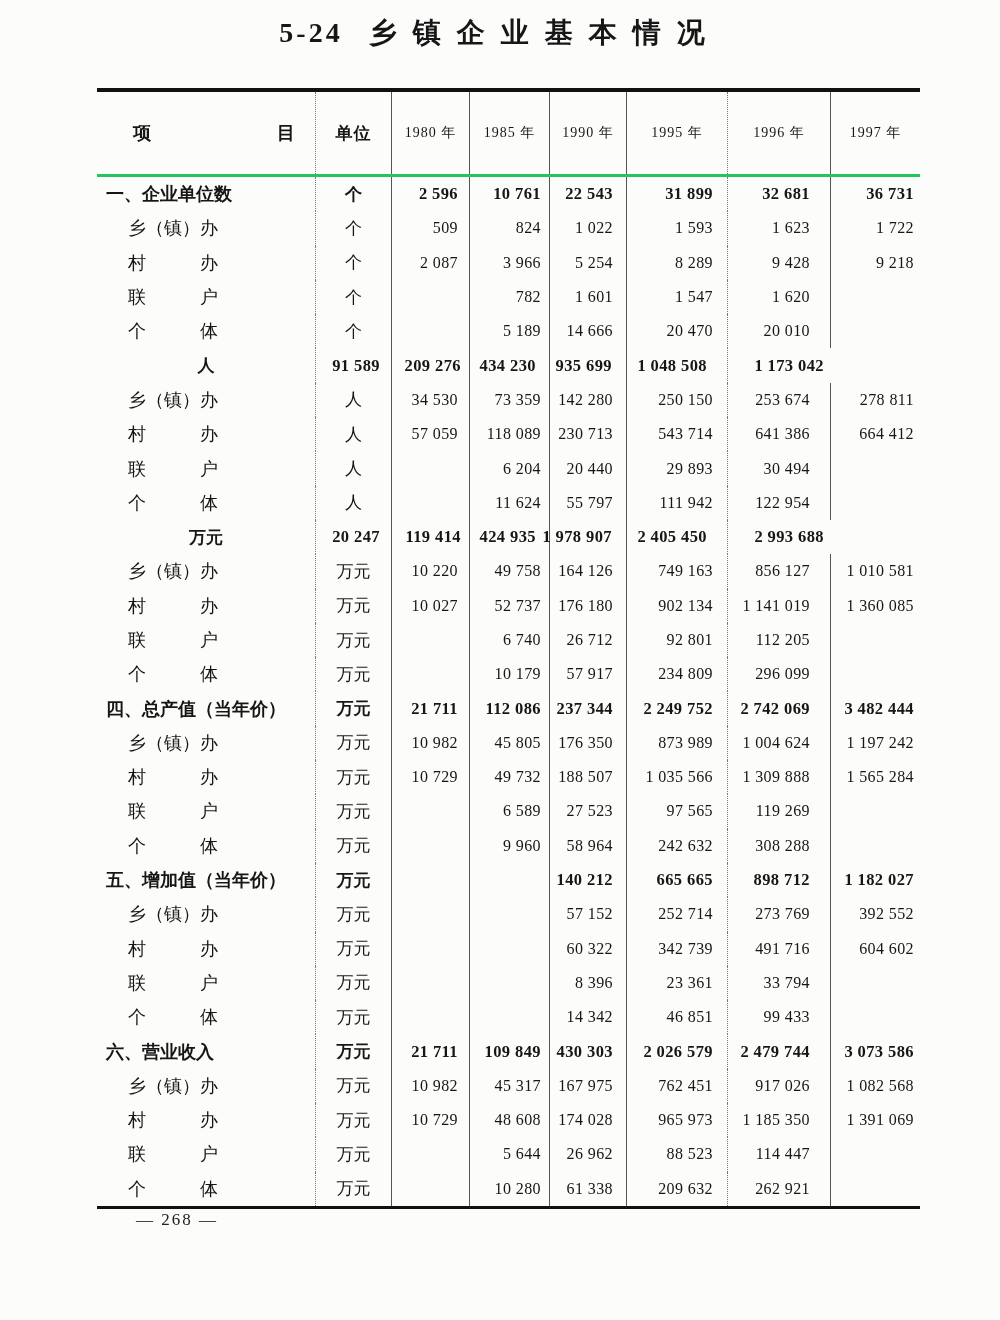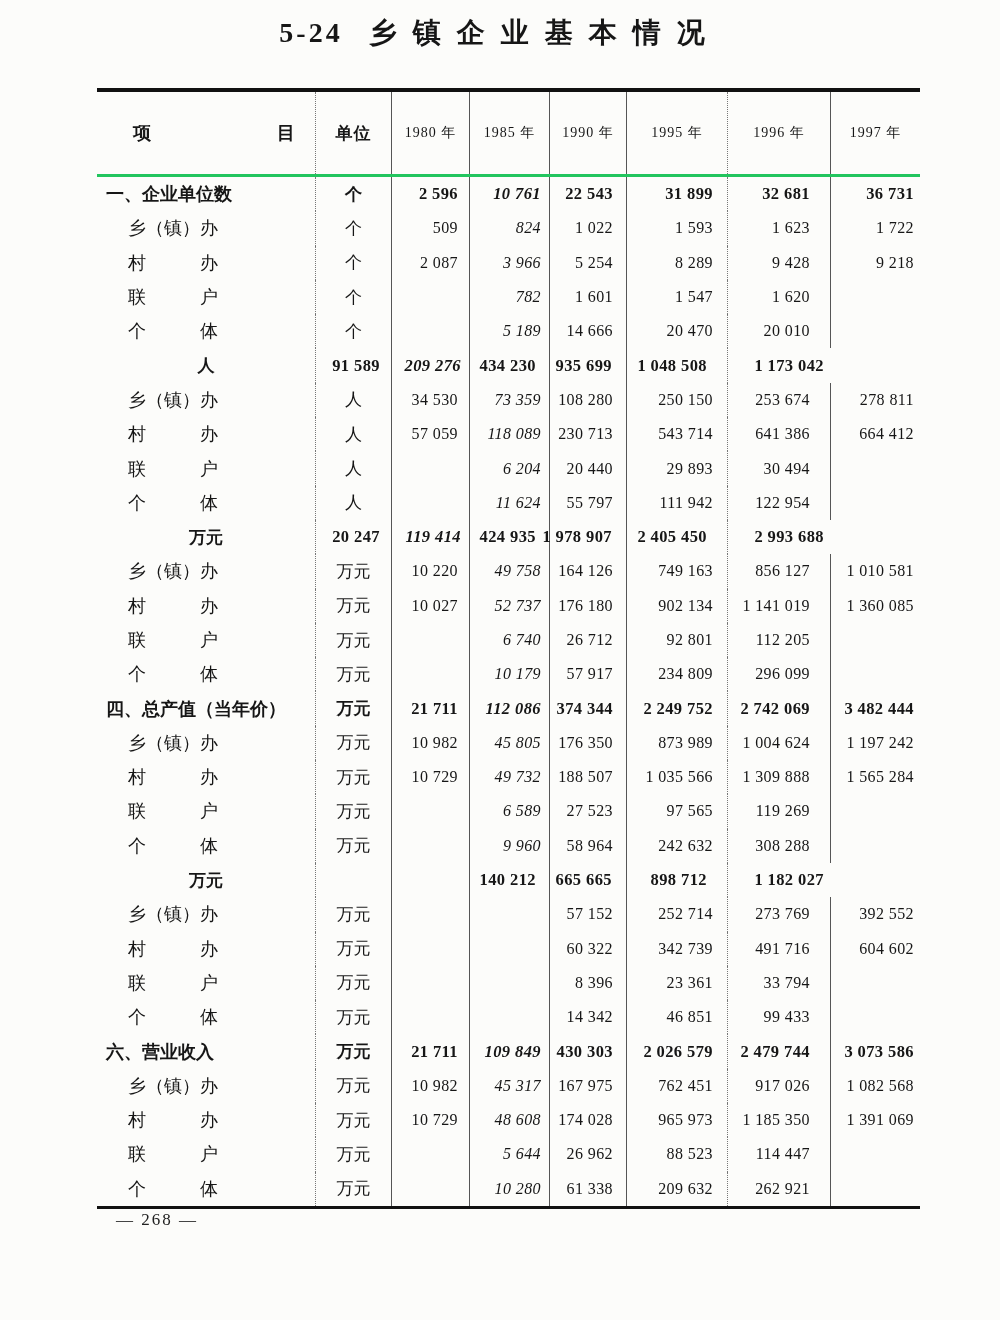--- a/index.html
+++ b/index.html
@@ -39,32 +39,32 @@
 
   .thead .cell{justify-content:center;font-size:14px;letter-spacing:1px;}
   .thead .c-item{justify-content:flex-start;padding-left:36px;font-size:18px;letter-spacing:0;}
   .thead .c-unit{font-size:17px;font-weight:600;letter-spacing:1px;}
 
   .c-item{padding-left:9px;font-size:18px;font-weight:700;}
   .c-item.indent{padding-left:31px;font-weight:400;}
   .c-unit{justify-content:center;font-size:17px;}
   .c-val{justify-content:flex-end;font-size:16px;letter-spacing:.4px;}
   .c-val.col0{padding-right:11px;}
-  .c-val.col1{padding-right:8px;font-style:italic;}
+  .c-val.col1{padding-right:8px;}
   .c-val.col2{padding-right:13px;}
   .c-val.col3{padding-right:14px;}
   .c-val.col4{padding-right:20px;}
   .c-val.col5{padding-right:6px;}
   .section .c-unit,.section .c-val{font-weight:700;}
   .section .c-val{font-size:16.5px;}
 
   .brace-cell{position:relative;}
 
   .footer{
-    position:absolute;left:116px;top:1210px;
+    position:absolute;left:136px;top:1210px;
     font-size:17px;letter-spacing:2px;color:#222;
   }
 </style>
 </head>
 <body>
 
 <div class="page">
 
   <div class="title">
     <span class="num">5-24</span><span class="cn">乡镇企业基本情况</span>
@@ -139,21 +139,21 @@
           <div class="cell c-val col2">434 230</div>
           <div class="cell c-val col3">935 699</div>
           <div class="cell c-val col4">1 048 508</div>
           <div class="cell c-val col5">1 173 042</div>
         </div>
         <div class="trow">
           <div class="cell c-item indent">乡（镇）办</div>
           <div class="cell c-unit">人</div>
           <div class="cell c-val col0">34 530</div>
           <div class="cell c-val col1">73 359</div>
-          <div class="cell c-val col2">108 280</div>
+          <div class="cell c-val col2">142 280</div>
           <div class="cell c-val col3">250 150</div>
           <div class="cell c-val col4">253 674</div>
           <div class="cell c-val col5">278 811</div>
         </div>
         <div class="trow">
           <div class="cell c-item indent">村　　　办</div>
           <div class="cell c-unit">人</div>
           <div class="cell c-val col0">57 059</div>
           <div class="cell c-val col1">118 089</div>
           <div class="cell c-val col2">230 713</div>
@@ -228,21 +228,21 @@
           <div class="cell c-val col2">57 917</div>
           <div class="cell c-val col3">234 809</div>
           <div class="cell c-val col4">296 099</div>
           <div class="cell c-val col5"></div>
         </div>
         <div class="trow section">
           <div class="cell c-item">四、总产值（当年价）</div>
           <div class="cell c-unit">万元</div>
           <div class="cell c-val col0">21 711</div>
           <div class="cell c-val col1">112 086</div>
-          <div class="cell c-val col2">374 344</div>
+          <div class="cell c-val col2">237 344</div>
           <div class="cell c-val col3">2 249 752</div>
           <div class="cell c-val col4">2 742 069</div>
           <div class="cell c-val col5">3 482 444</div>
         </div>
         <div class="trow">
           <div class="cell c-item indent">乡（镇）办</div>
           <div class="cell c-unit">万元</div>
           <div class="cell c-val col0">10 982</div>
           <div class="cell c-val col1">45 805</div>
           <div class="cell c-val col2">176 350</div>
@@ -274,20 +274,21 @@
           <div class="cell c-item indent">个　　　体</div>
           <div class="cell c-unit">万元</div>
           <div class="cell c-val col0"></div>
           <div class="cell c-val col1">9 960</div>
           <div class="cell c-val col2">58 964</div>
           <div class="cell c-val col3">242 632</div>
           <div class="cell c-val col4">308 288</div>
           <div class="cell c-val col5"></div>
         </div>
         <div class="trow section">
+          <div class="cell c-item">五、增加值（当年价）</div>
           <div class="cell c-unit">万元</div>
           <div class="cell c-val col0"></div>
           <div class="cell c-val col1"></div>
           <div class="cell c-val col2">140 212</div>
           <div class="cell c-val col3">665 665</div>
           <div class="cell c-val col4">898 712</div>
           <div class="cell c-val col5">1 182 027</div>
         </div>
         <div class="trow">
           <div class="cell c-item indent">乡（镇）办</div>

